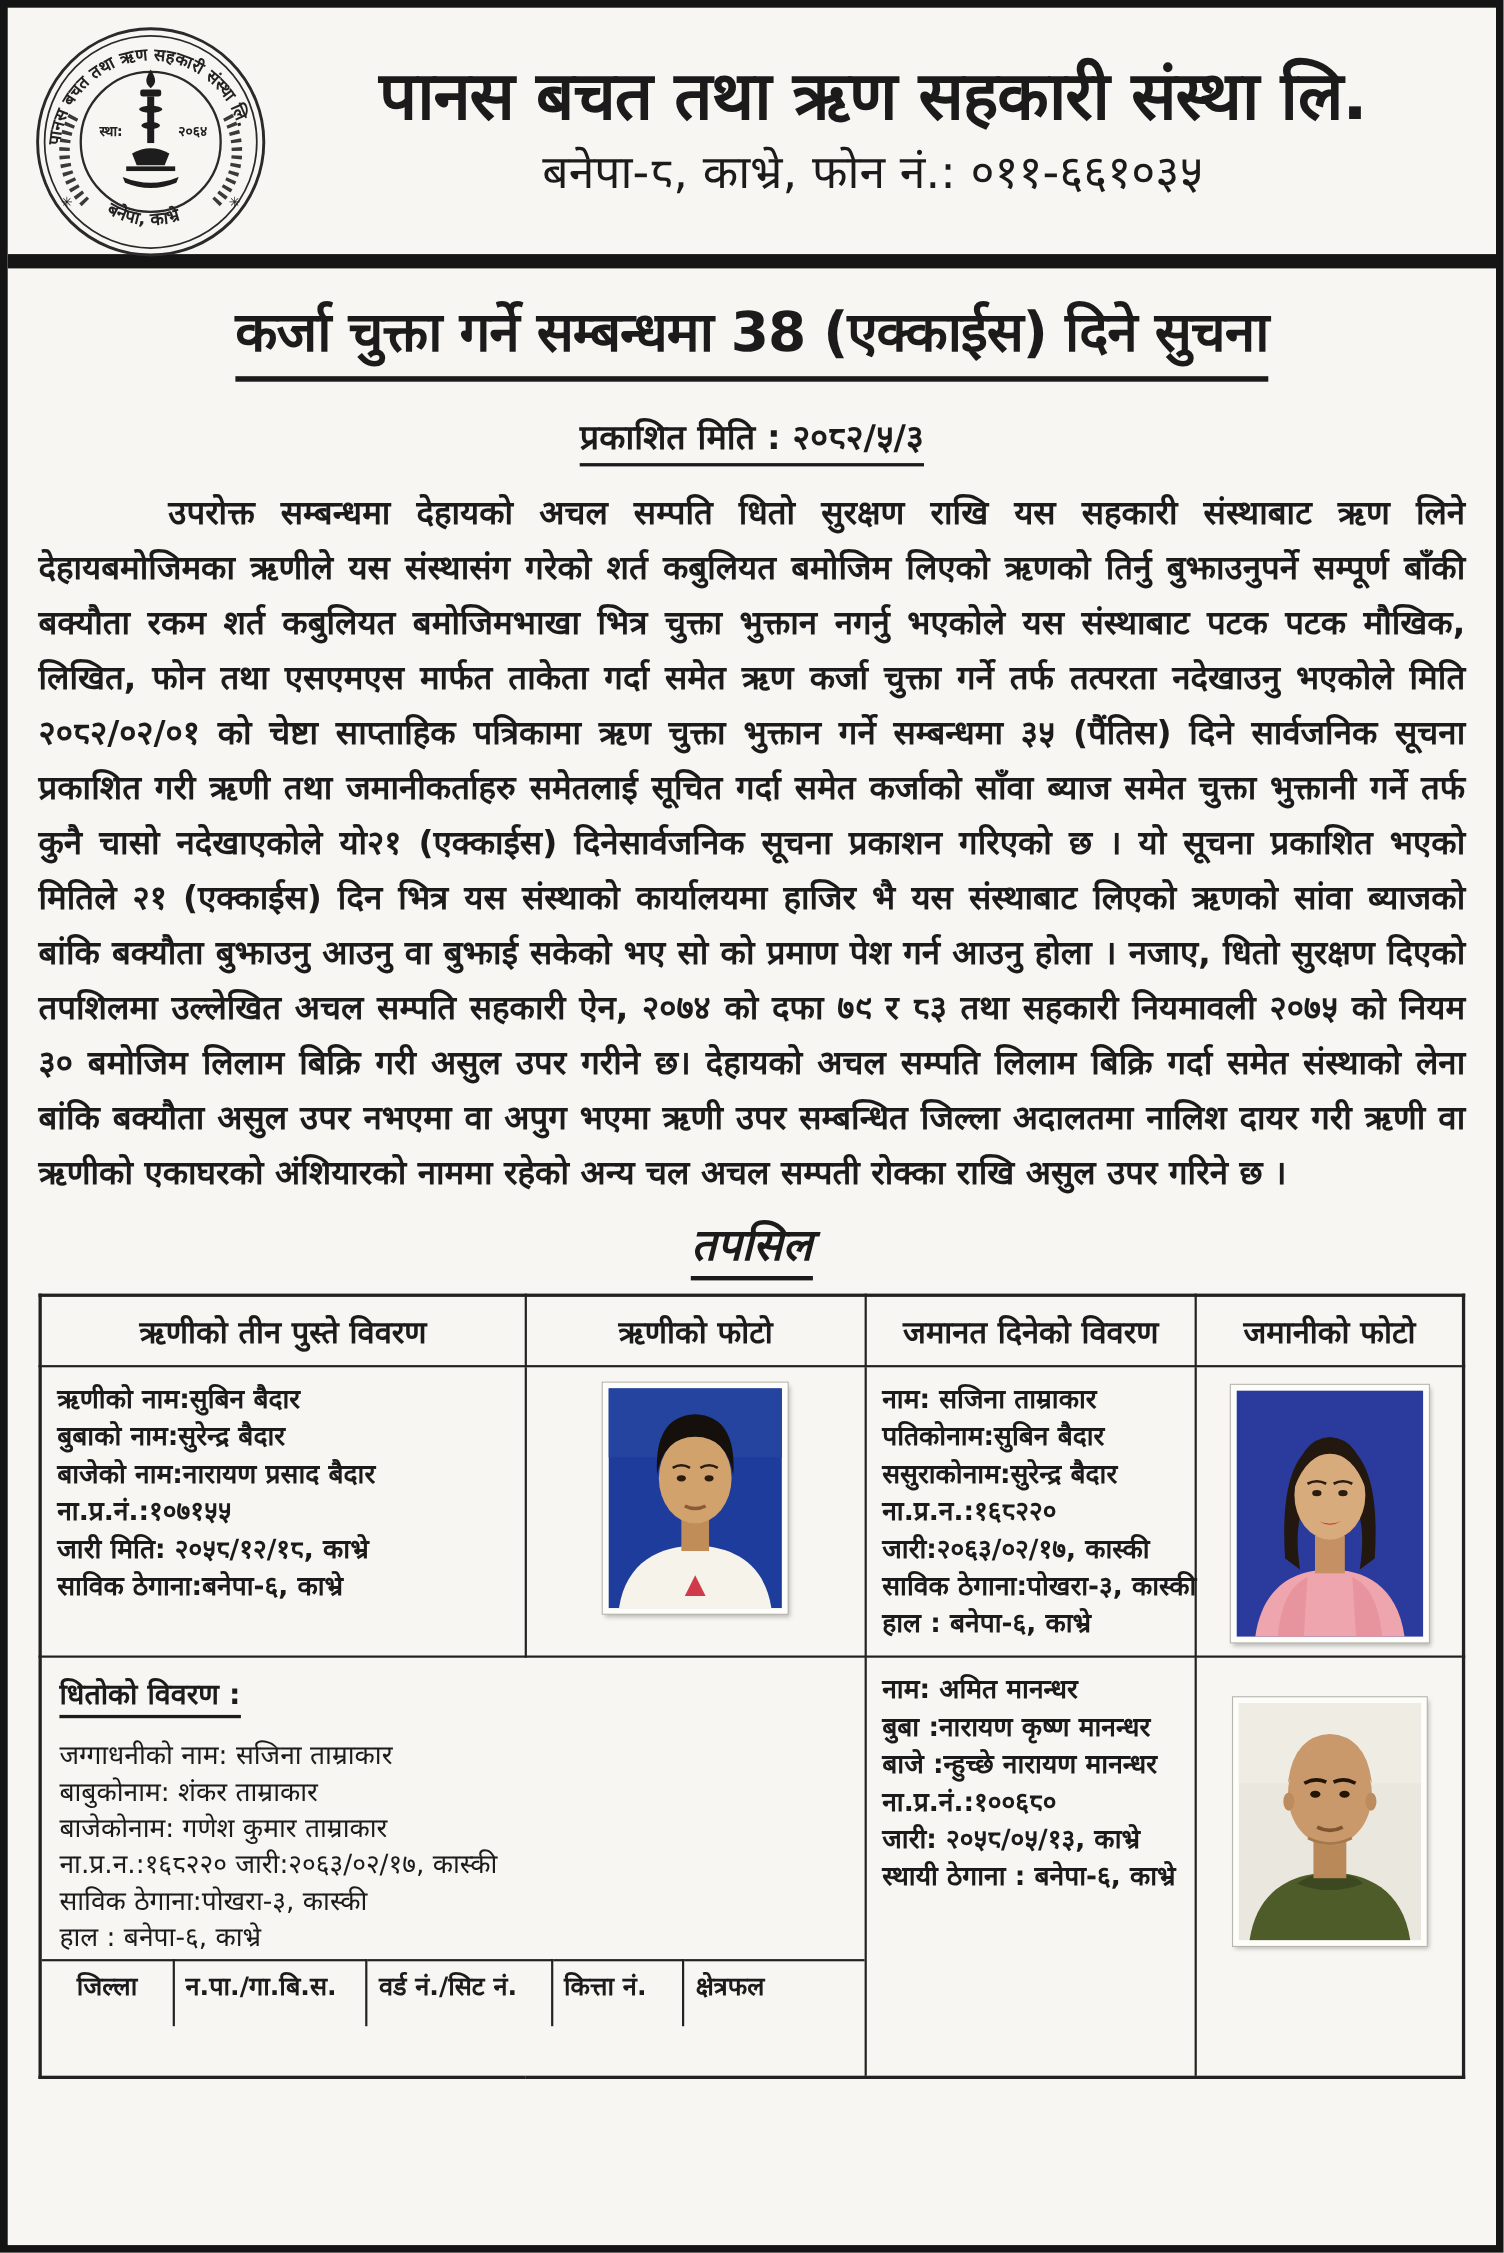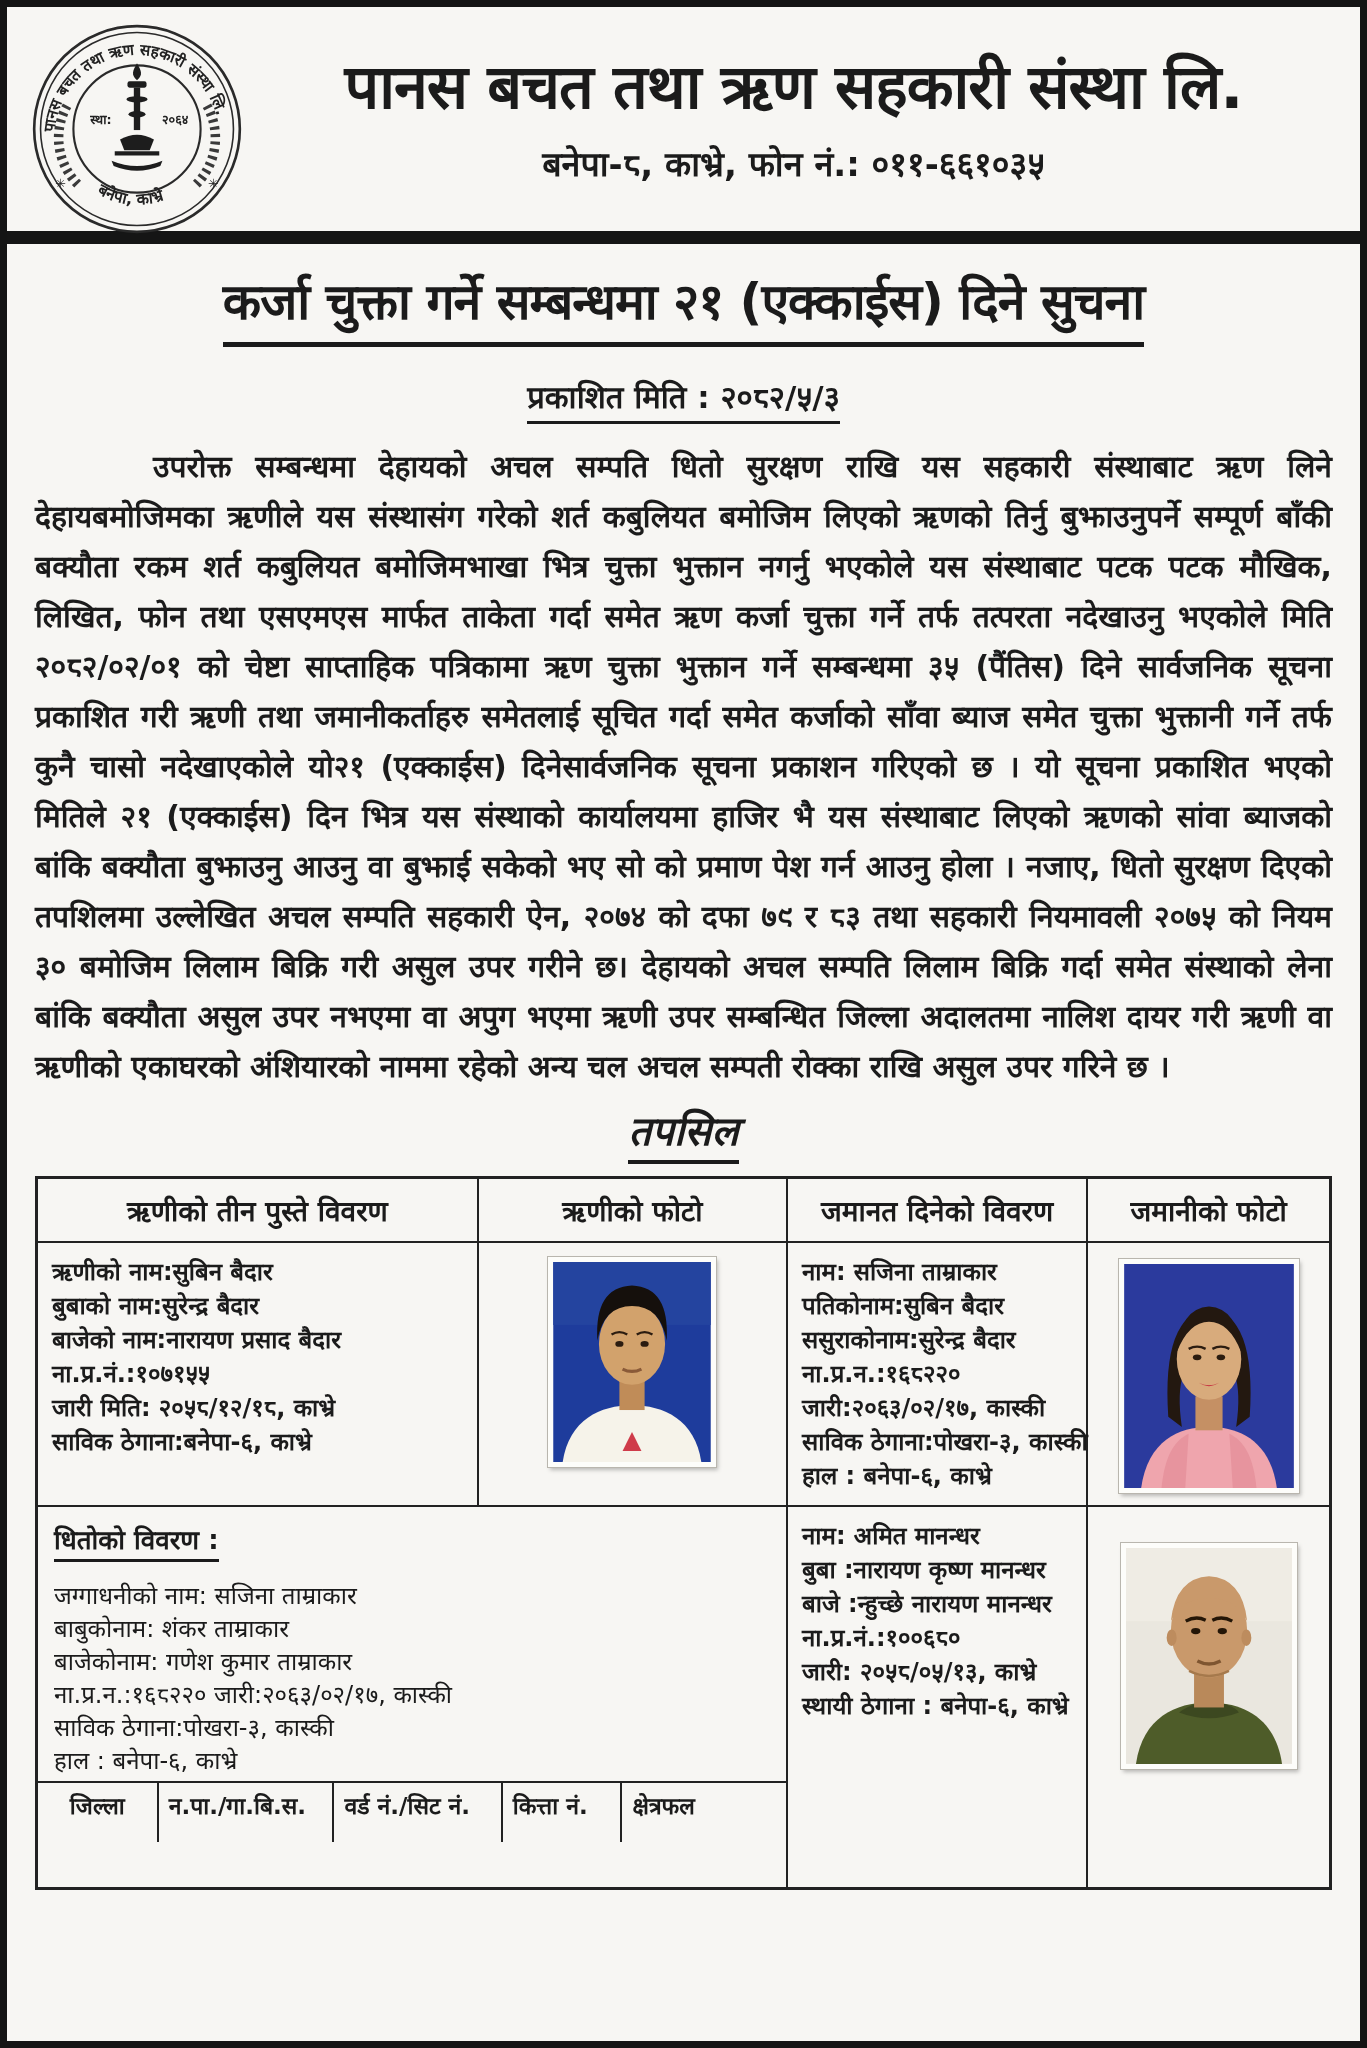--- a/index.html
+++ b/index.html
@@ -7,21 +7,21 @@
   body { font-family:"DejaVu Sans", sans-serif; color:#1b1b1b; }
   .page {
     width:1367px; min-height:2048px; margin:0 auto; background:#f7f6f3;
     border:7px solid #141414; position:relative; overflow:hidden;
   }
   
   .masthead { position:relative; padding:18px 30px 10px 30px; min-height:218px; }
   .seal { position:absolute; left:24px; top:16px; width:212px; height:212px; }
   .mast-text { margin-left:220px; text-align:center; }
   .org-name { font-size:61px; font-weight:bold; white-space:nowrap; letter-spacing:-1px; padding-top:18px; }
-  .org-addr { font-size:34px; font-weight:bold; margin-top:14px; }
+  .org-addr { font-size:42px; font-weight:normal; }
   .thick-rule { height:13px; background:#151515; margin-top:6px; }
   
   .notice-wrap { padding:10px 28px 0 28px; }
   .notice-title-row { text-align:center; margin-top:12px; }
   .notice-title {
     display:inline-block; font-size:50px; font-weight:bold; white-space:nowrap;
     border-bottom:5px solid #1b1b1b; padding-bottom:8px; letter-spacing:-1px;
   }
   .pub-date-row { text-align:center; margin-top:28px; }
   .pub-date { display:inline-block; font-size:31px; font-weight:bold; border-bottom:3px solid #1b1b1b; padding-bottom:4px; }
@@ -100,21 +100,21 @@
     </svg>
     <div class="mast-text">
       <div class="org-name">पानस बचत तथा ऋण सहकारी संस्था लि.</div>
       <div class="org-addr">बनेपा-८, काभ्रे, फोन नं.: ०११-६६१०३५</div>
     </div>
   </div>
   <div class="thick-rule"></div>
 
   <div class="notice-wrap">
     <div class="notice-title-row">
-      <span class="notice-title">कर्जा चुक्ता गर्ने सम्बन्धमा २१ (एक्काईस) दिने सुचना</span>
+      <span class="notice-title">कर्जा चुक्ता गर्ने सम्बन्धमा 38 (एक्काईस) दिने सुचना</span>
     </div>
     <div class="pub-date-row">
       <span class="pub-date">प्रकाशित मिति : २०८२/५/३</span>
     </div>
     <p class="body-par">उपरोक्त सम्बन्धमा देहायको अचल सम्पति धितो सुरक्षण राखि यस सहकारी संस्थाबाट ऋण लिने देहायबमोजिमका ऋणीले यस संस्थासंग गरेको शर्त कबुलियत बमोजिम लिएको ऋणको तिर्नु बुझाउनुपर्ने सम्पूर्ण बाँकी बक्यौता रकम शर्त कबुलियत बमोजिमभाखा भित्र चुक्ता भुक्तान नगर्नु भएकोले यस संस्थाबाट पटक पटक मौखिक, लिखित, फोन तथा एसएमएस मार्फत ताकेता गर्दा समेत ऋण कर्जा चुक्ता गर्ने तर्फ तत्परता नदेखाउनु भएकोले मिति २०८२/०२/०१ को चेष्टा साप्ताहिक पत्रिकामा ऋण चुक्ता भुक्तान गर्ने सम्बन्धमा ३५ (पैंतिस) दिने सार्वजनिक सूचना प्रकाशित गरी ऋणी तथा जमानीकर्ताहरु समेतलाई सूचित गर्दा समेत कर्जाको साँवा ब्याज समेत चुक्ता भुक्तानी गर्ने तर्फ कुनै चासो नदेखाएकोले यो२१ (एक्काईस) दिनेसार्वजनिक सूचना प्रकाशन गरिएको छ । यो सूचना प्रकाशित भएको मितिले २१ (एक्काईस) दिन भित्र यस संस्थाको कार्यालयमा हाजिर भै यस संस्थाबाट लिएको ऋणको सांवा ब्याजको बांकि बक्यौता बुझाउनु आउनु वा बुझाई सकेको भए सो को प्रमाण पेश गर्न आउनु होला । नजाए, धितो सुरक्षण दिएको तपशिलमा उल्लेखित अचल सम्पति सहकारी ऐन, २०७४ को दफा ७९ र ८३ तथा सहकारी नियमावली २०७५ को नियम ३० बमोजिम लिलाम बिक्रि गरी असुल उपर गरीने छ। देहायको अचल सम्पति लिलाम बिक्रि गर्दा समेत संस्थाको लेना बांकि बक्यौता असुल उपर नभएमा वा अपुग भएमा ऋणी उपर सम्बन्धित जिल्ला अदालतमा नालिश दायर गरी ऋणी वा ऋणीको एकाघरको अंशियारको नाममा रहेको अन्य चल अचल सम्पती रोक्का राखि असुल उपर गरिने छ ।</p>
 
     <div class="tapasil-row">
       <span class="tapasil">तपसिल</span>
     </div>
 

